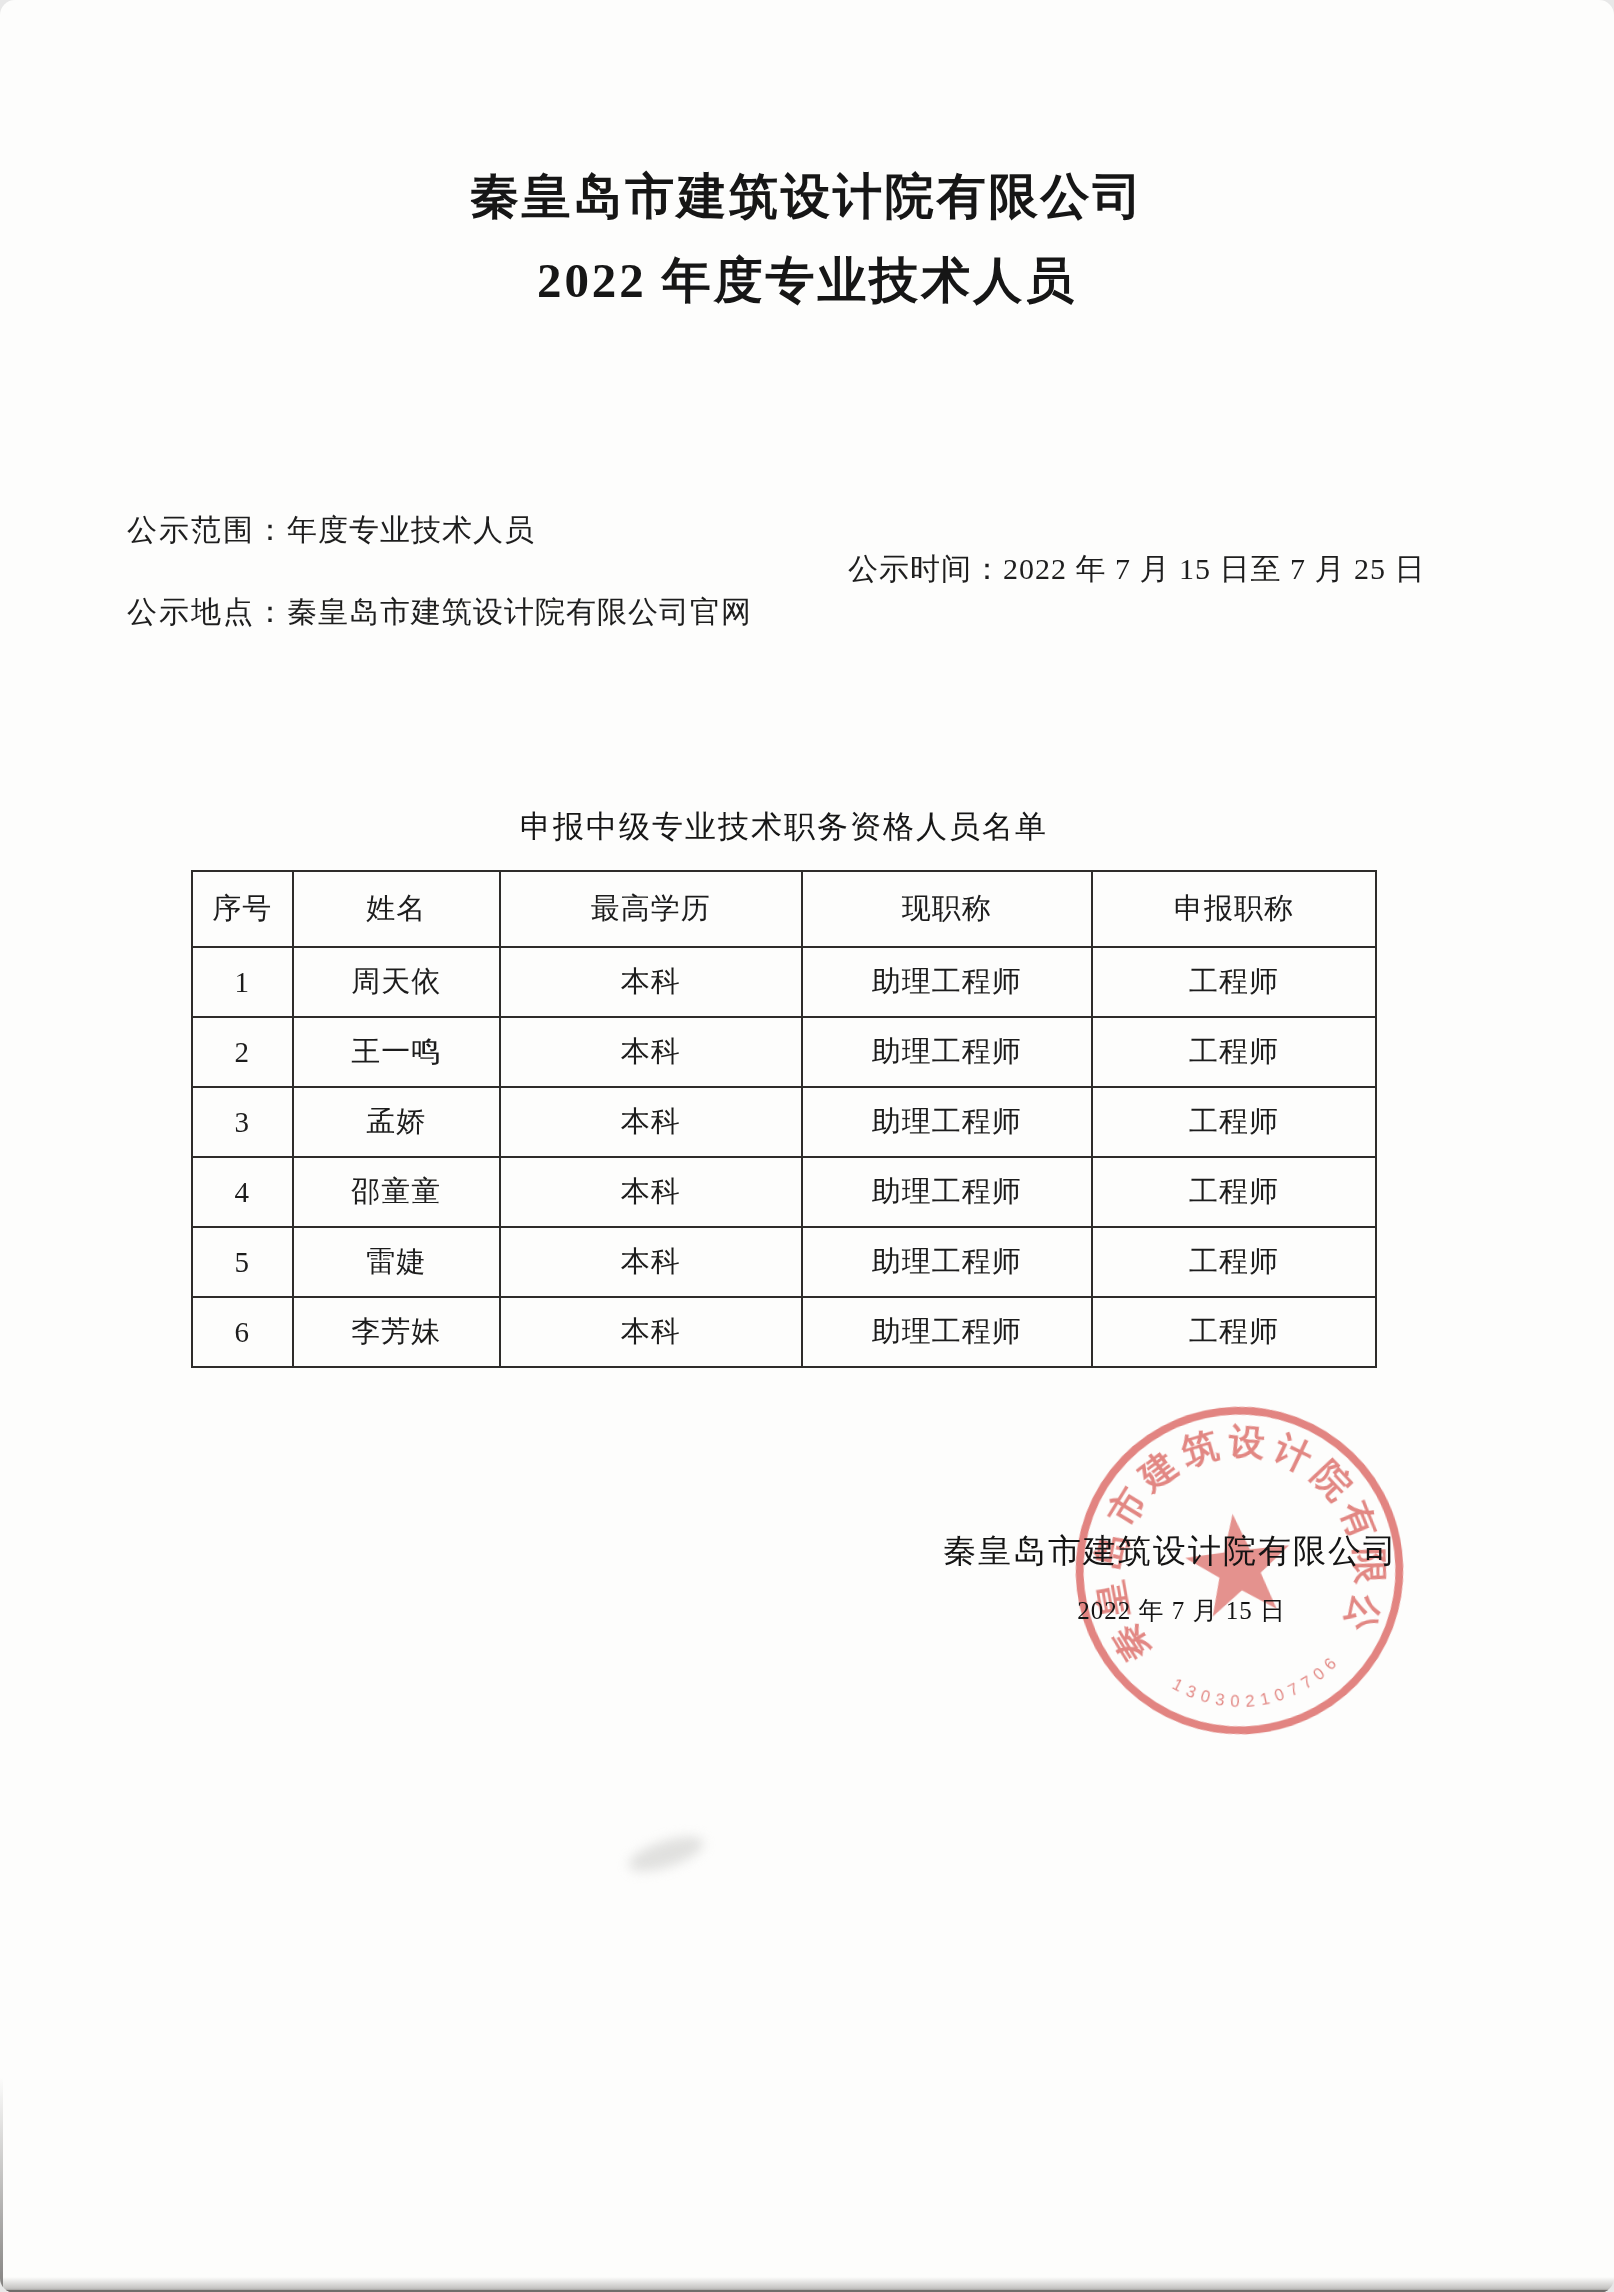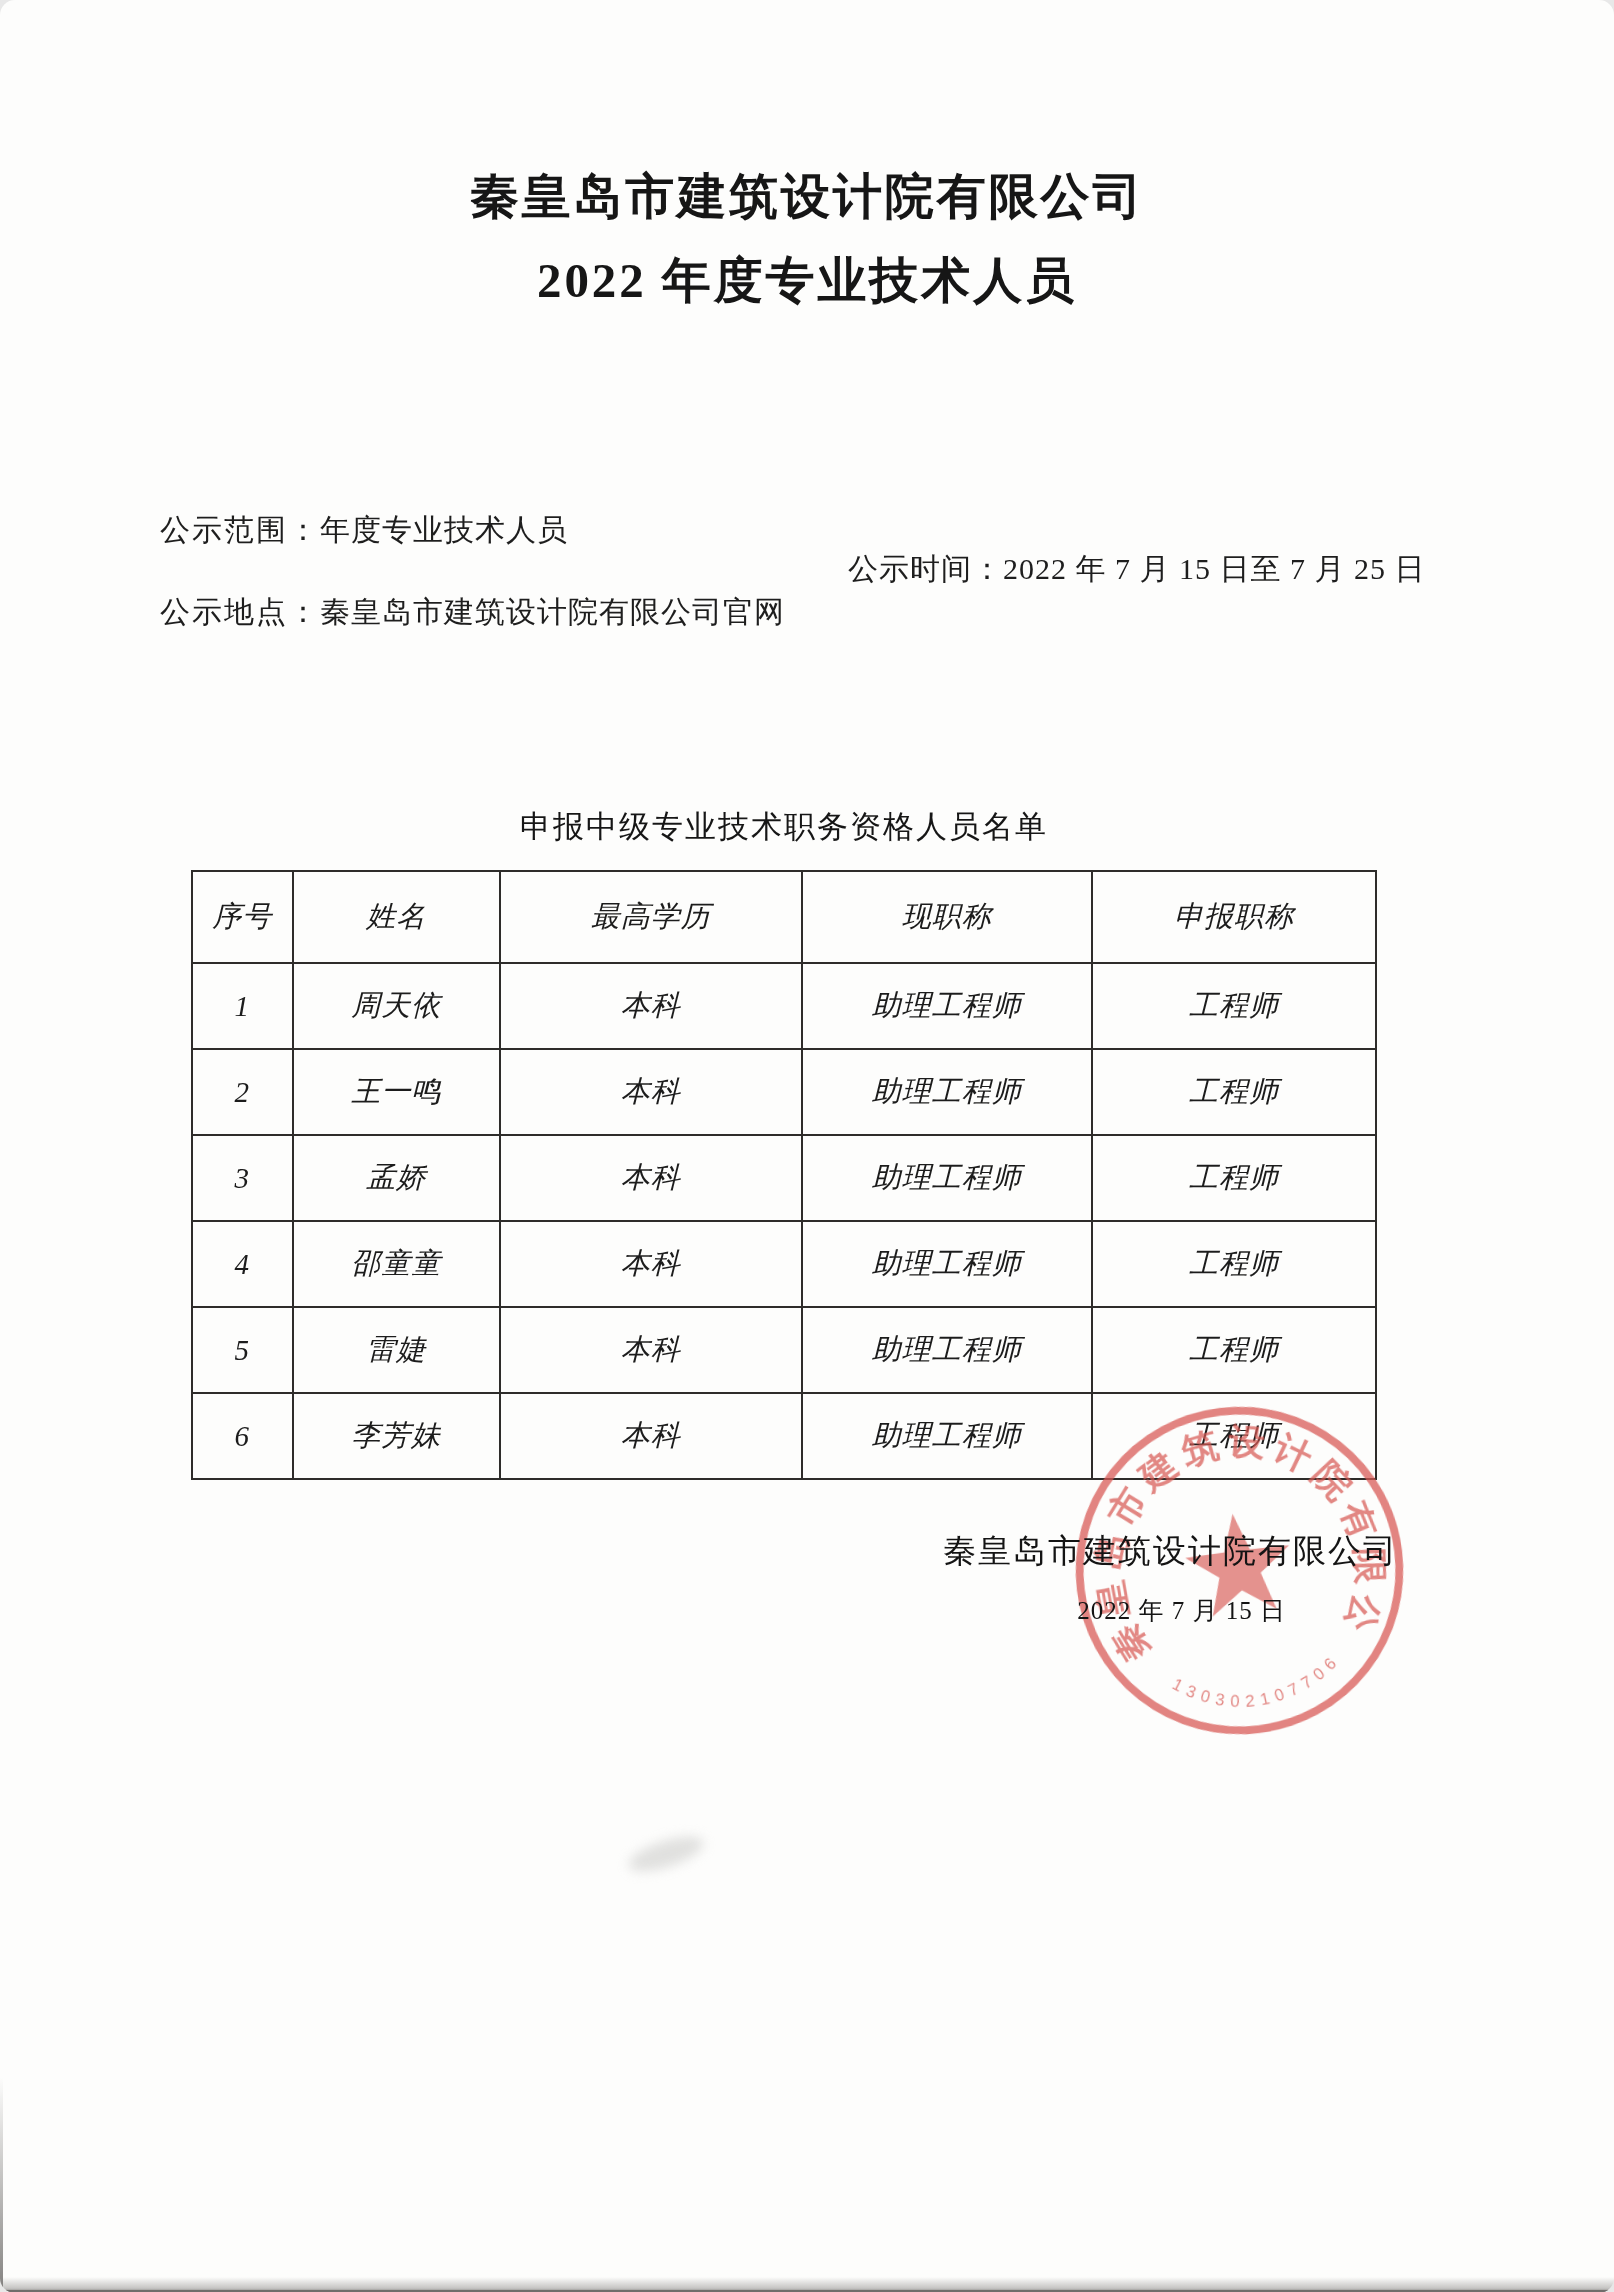--- a/index.html
+++ b/index.html
@@ -16,38 +16,37 @@
   .title-block{
     position:absolute;left:0;top:155px;width:1614px;
     text-align:center;
   }
   .title-line{
     font-size:49px;font-weight:700;letter-spacing:2.9px;
     line-height:84px;color:#161616;
   }
   
   .info-line{position:absolute;left:127px;font-size:30px;letter-spacing:1px;color:#1e1e1e;white-space:nowrap;}
-  .info-line .lbl{letter-spacing:2px;margin-left:33px;}
+  .info-line .lbl{letter-spacing:2px;}
   .info-time{position:absolute;left:848px;font-size:30px;letter-spacing:1px;color:#1e1e1e;white-space:nowrap;}
   
   .table-title{
     position:absolute;left:191px;top:806px;width:1186px;
     text-align:center;font-size:31px;letter-spacing:2px;color:#161616;
   }
   .roster-wrap{position:absolute;left:191px;top:870px;width:1186px;}
   table.roster{
     width:100%;border-collapse:collapse;table-layout:fixed;
     font-size:29px;color:#1c1c1c;
   }
   table.roster th,table.roster td{
     border:2px solid #2e2c2a;
     text-align:center;vertical-align:middle;
-    font-weight:400;padding:8px;
+    font-weight:400;padding:0;
     letter-spacing:1px;
-    font-style:italic;
   }
   table.roster{border:2.9px solid #262422;}
   table.roster th{height:74px;}
   table.roster td{height:68px;}
   
   .sig-company{
     position:absolute;top:1529px;right:216px;
     font-size:33px;letter-spacing:2px;color:#141414;white-space:nowrap;z-index:4;
   }
   .sig-date{

